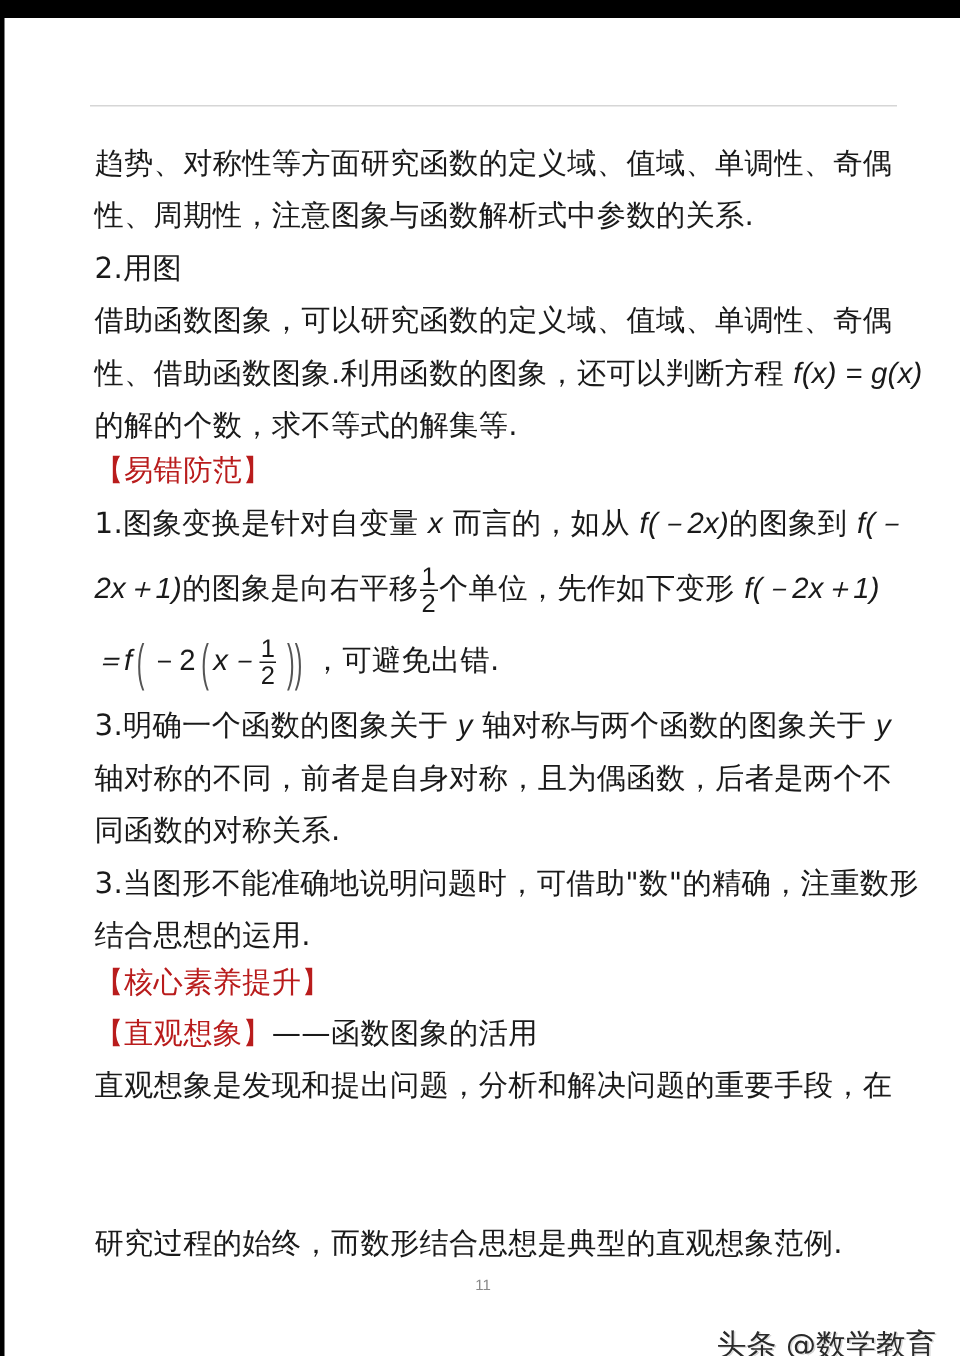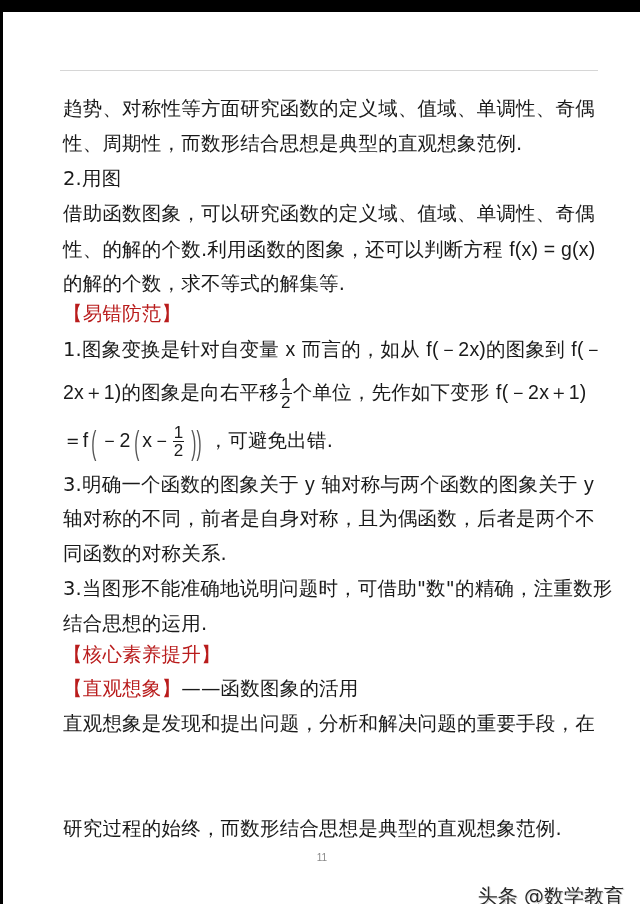--- a/index.html
+++ b/index.html
@@ -21,21 +21,21 @@
     }
     .line {
       position: absolute;
       left: 60px;
       font-size: 19.5px;
       line-height: 26px;
       white-space: nowrap;
       letter-spacing: 0.2px;
     }
     .blue { color: #b91c1c; }
-    .math { font-family: "Liberation Sans", sans-serif; }
+    .math { font-family: "Liberation Sans", sans-serif; font-style: italic; }
     .mathr { font-family: "Liberation Sans", sans-serif; font-style: normal; }
     .frac {
       display: inline-block;
       vertical-align: middle;
       text-align: center;
       font-family: "Liberation Sans", sans-serif;
       font-size: 17px;
       line-height: 17px;
       margin: 0 1px;
     }
@@ -68,26 +68,26 @@
       font-family: "DejaVu Sans", sans-serif;
     }
   </style>
 </head>
 <body>
 
 <div class="page">
   <div class="rule"></div>
 
   <div class="line" style="top:84px">趋势、对称性等方面研究函数的定义域、值域、单调性、奇偶</div>
-  <div class="line" style="top:119px">性、周期性，而数形结合思想是典型的直观想象范例.</div>
+  <div class="line" style="top:119px">性、周期性，注意图象与函数解析式中参数的关系.</div>
 
   <div class="line" style="top:154px">2.用图</div>
   <div class="line" style="top:189px">借助函数图象，可以研究函数的定义域、值域、单调性、奇偶</div>
   <div class="line" style="top:224px">
-    <span>性、的解的个数.利用函数的图象，还可以判断方程 </span><span class="math">f(x) = g(x)</span>
+    <span>性、借助函数图象.利用函数的图象，还可以判断方程 </span><span class="math">f(x) = g(x)</span>
   </div>
   <div class="line" style="top:259px">的解的个数，求不等式的解集等.</div>
 
   <div class="line blue" style="top:289px">【易错防范】</div>
 
   <div class="line" style="top:324px">
     <span>1.图象变换是针对自变量 </span><span class="math">x</span><span> 而言的，如从 </span><span class="math">f(－2x)</span><span>的图象到 </span><span class="math">f(－</span>
   </div>
 
   <div class="line" style="top:364px">

